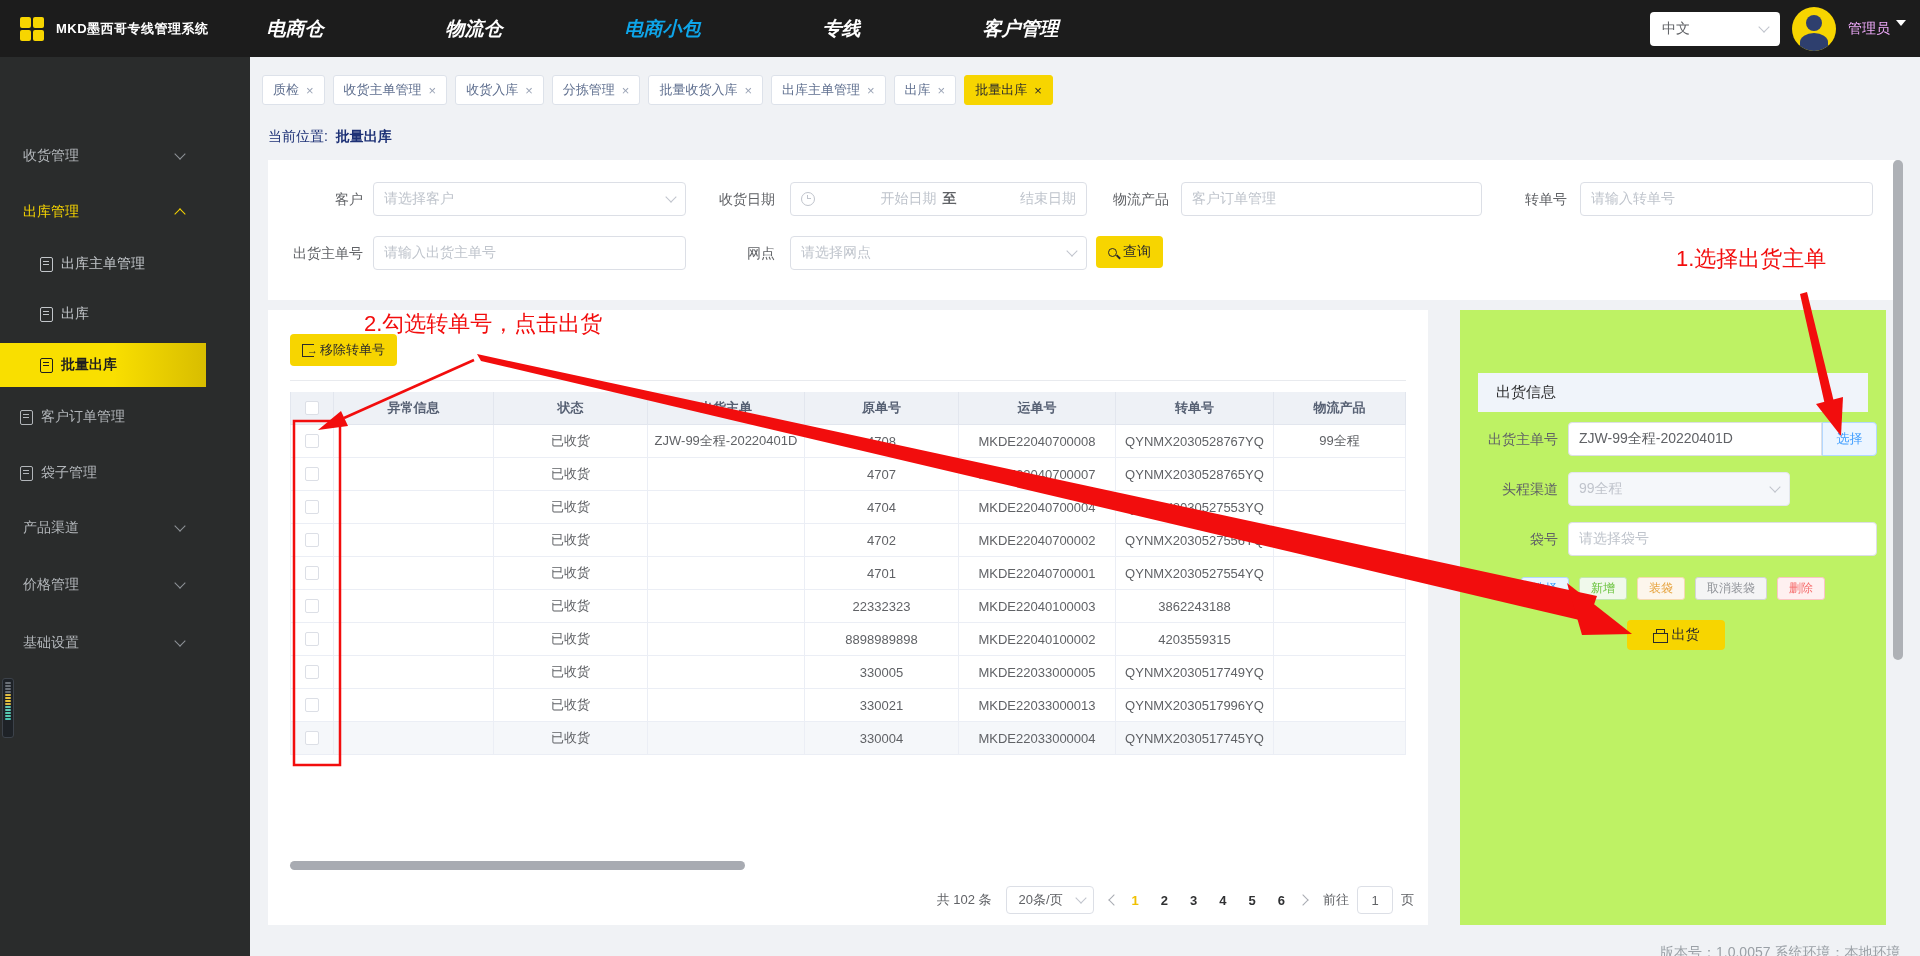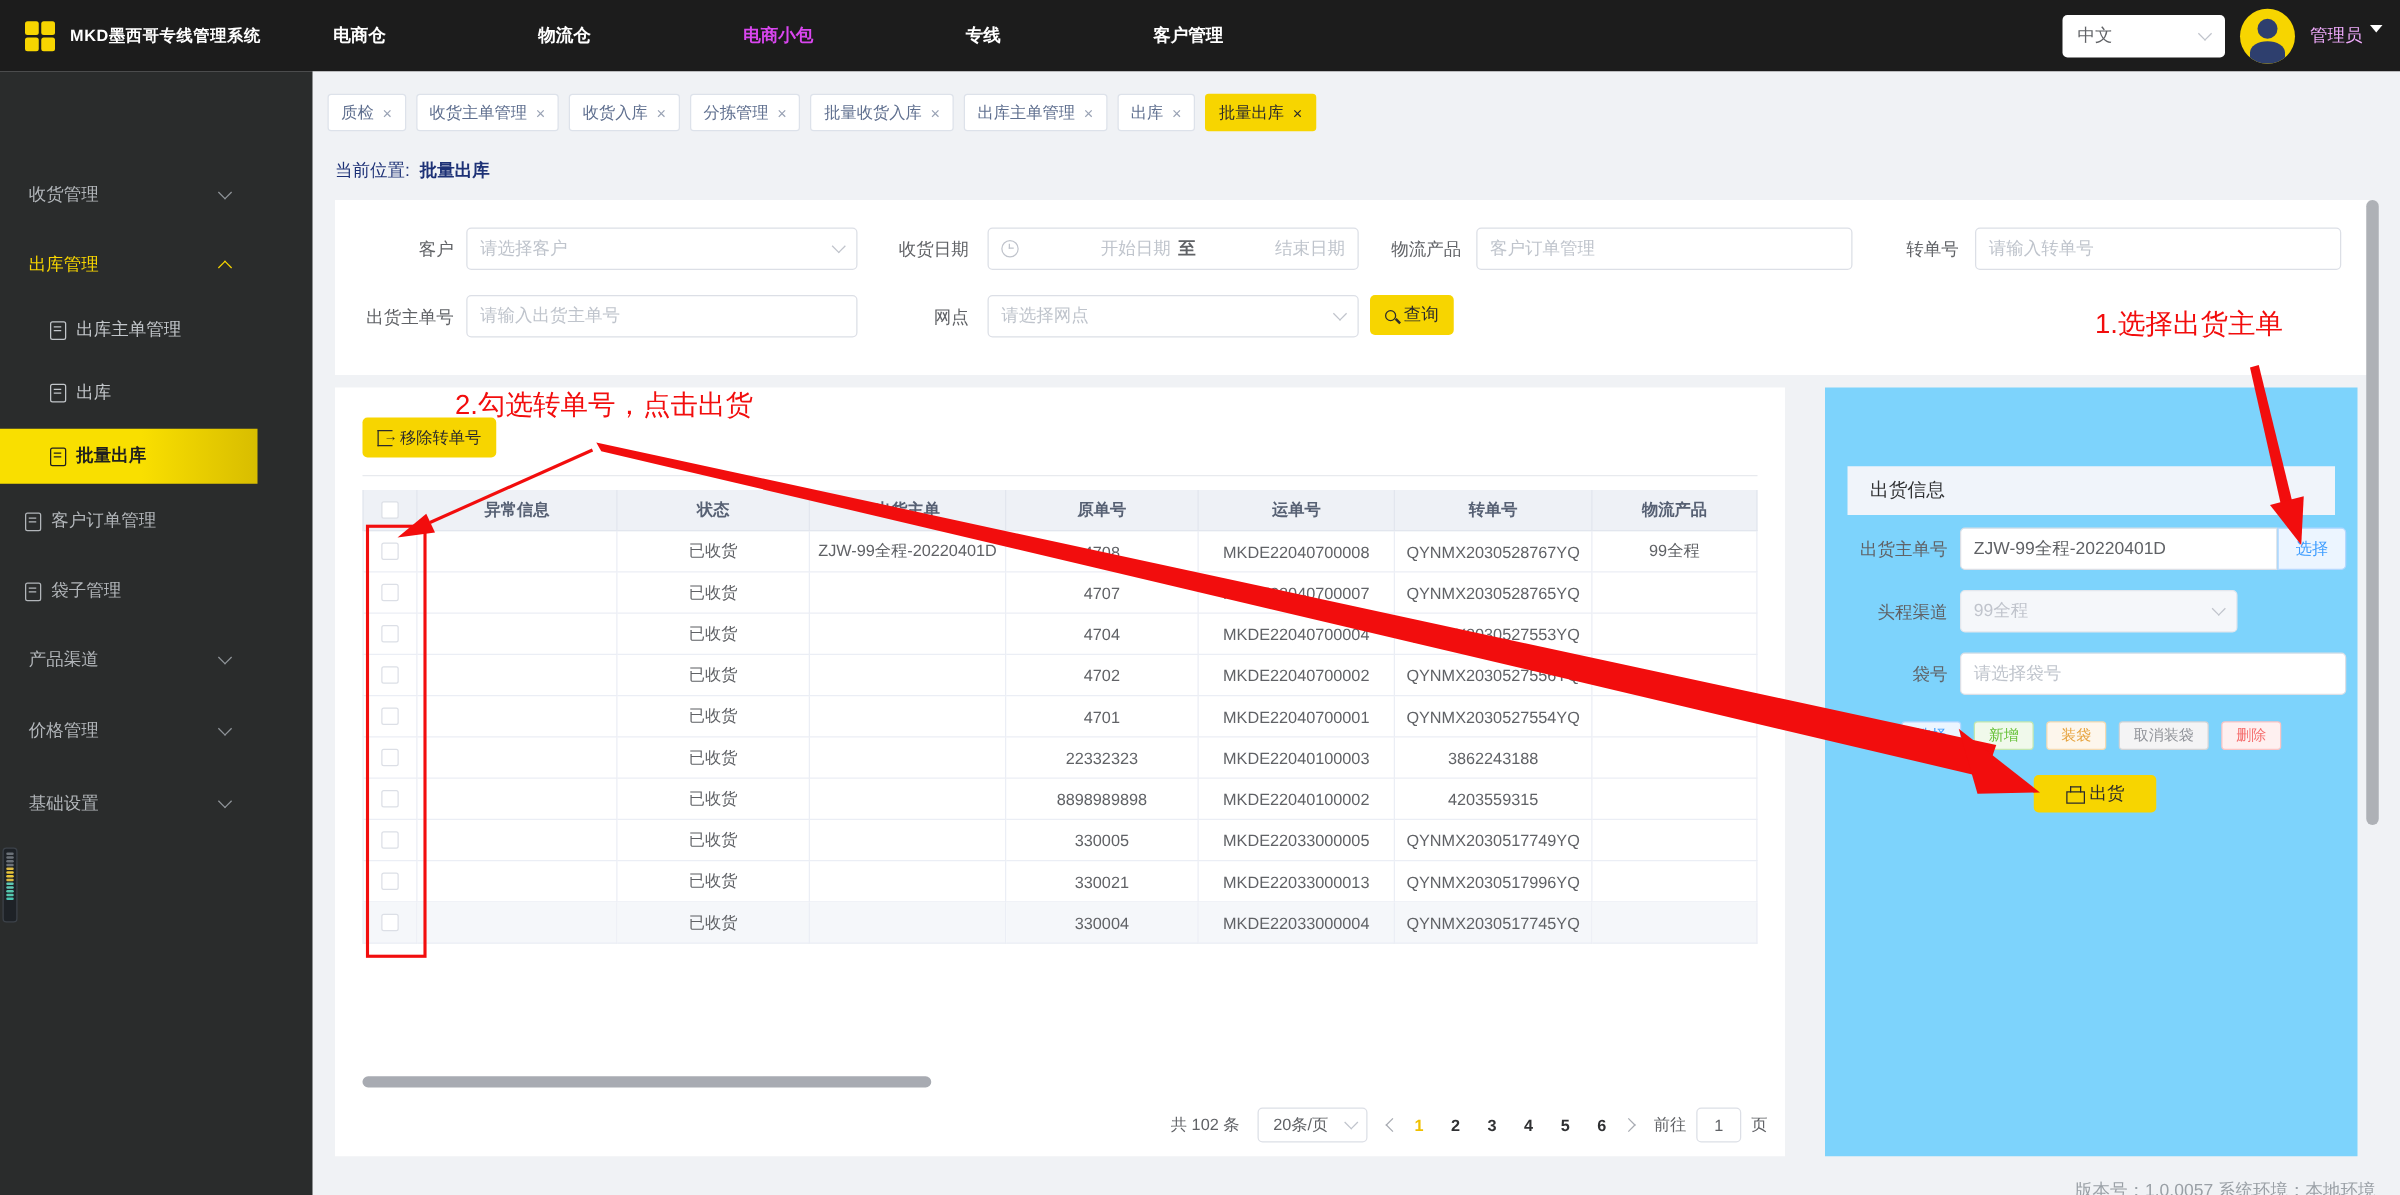--- a/index.html
+++ b/index.html
@@ -6,22 +6,22 @@
   html,body { width:1920px; height:956px; overflow:hidden; }
   body { font-family:"Liberation Sans","DejaVu Sans",sans-serif; background:#f0f2f5; color:#606266; }
   .stage { position:relative; width:1920px; height:956px; background:#f0f2f5; }
 
   
   .topbar { position:absolute; left:0; top:0; width:1920px; height:57px; background:#1c1c1c; display:flex; align-items:center; z-index:30; }
   .logo-grid { width:24px; height:24px; margin-left:20px; display:grid; grid-template-columns:11px 11px; grid-template-rows:11px 11px; gap:2px; }
   .logo-grid span { background:#f7d500; border-radius:2px; }
   .brand { color:#fff; font-size:13px; font-weight:bold; margin-left:12px; letter-spacing:.5px; }
   .topnav { display:flex; gap:122px; margin-left:58px; }
-  .topnav .nav-item { color:#fff; font-size:14px; font-weight:bold; cursor:pointer; white-space:nowrap; }
-  .topnav .nav-item.active { color:#d946ef; }
+  .topnav .nav-item { color:#fff; font-size:19px; font-weight:bold; cursor:pointer; white-space:nowrap;font-style:italic; }
+  .topnav .nav-item.active { color:#0ea5e9; }
   .top-right { position:absolute; right:14px; top:0; height:57px; display:flex; align-items:center; gap:12px; }
   .lang-select { width:130px; height:34px; background:#fff; border-radius:4px; display:flex; align-items:center; padding:0 12px; font-size:14px; color:#606266; position:relative; }
   .lang-select .chev { margin-left:auto; }
   .avatar { width:44px; height:44px; border-radius:50%; background:#f7d500; position:relative; overflow:hidden; }
   .avatar .head { position:absolute; left:14px; top:8px; width:16px; height:16px; border-radius:50%; background:#2e3f6e; }
   .avatar .body { position:absolute; left:8px; top:26px; width:28px; height:18px; border-radius:50% 50% 0 0; background:#2e3f6e; }
   .admin { color:#f0abfc; font-size:14px; display:flex; align-items:flex-start; gap:6px; }
   .caret-down { width:0; height:0; border-left:5px solid transparent; border-right:5px solid transparent; border-top:6px solid #fff; }
 
   
@@ -98,21 +98,21 @@
   .pg-arrow::before { content:""; position:absolute; top:1px; width:7px; height:7px; border-left:1.6px solid #a8abb2; border-bottom:1.6px solid #a8abb2; }
   .pg-arrow.left::before { transform:rotate(45deg); left:2px; }
   .pg-arrow.right::before { transform:rotate(-135deg); left:0; }
   .pages { display:flex; gap:22px; font-weight:bold; color:#303133; }
   .page-num { cursor:pointer; }
   .page-num.active { color:#f0c000; }
   .goto { display:flex; align-items:center; gap:8px; }
   .goto-input { width:36px; height:28px; border:1px solid #dcdfe6; border-radius:4px; text-align:center; font-size:13px; color:#606266; font-family:inherit; }
 
   
-  .ship-panel { position:absolute; left:1460px; top:310px; width:426px; height:615px; background:#7dd3fc; z-index:5; }
+  .ship-panel { position:absolute; left:1460px; top:310px; width:426px; height:615px; background:#bef264; z-index:5; }
   .panel-title { position:absolute; left:18px; top:63px; width:390px; height:39px; background:#f0f4fa; display:flex; align-items:center; padding-left:18px; font-size:15px; color:#303133; }
   .p-label { position:absolute; font-size:14px; color:#606266; text-align:right; width:80px; line-height:34px; }
   .p-input { position:absolute; height:34px; border:1px solid #dcdfe6; background:#fff; display:flex; align-items:center; padding:0 10px; font-size:14px; color:#606266; }
   .p-input.disabled { background:#f5f7fa; border-color:#e4e7ed; color:#c0c4cc; }
   .select-btn { position:absolute; left:362px; top:112px; width:55px; height:34px; background:#ecf5ff; border:1px solid #b3d8ff; border-radius:0 4px 4px 0; color:#409eff; font-size:13px; display:flex; align-items:center; justify-content:center; cursor:pointer; }
   .mini-actions { position:absolute; left:18px; top:267px; width:390px; display:flex; justify-content:center; gap:10px; }
   .mini-btn { height:23px; padding:0 11px; border-radius:3px; font-size:12px; display:flex; align-items:center; cursor:pointer; border:1px solid; }
   .mini-btn.blue  { background:#ecf5ff; border-color:#b3d8ff; color:#409eff; }
   .mini-btn.green { background:#f0f9eb; border-color:#c2e7b0; color:#67c23a; }
   .mini-btn.orange{ background:#fdf6ec; border-color:#f5dab1; color:#e6a23c; }

